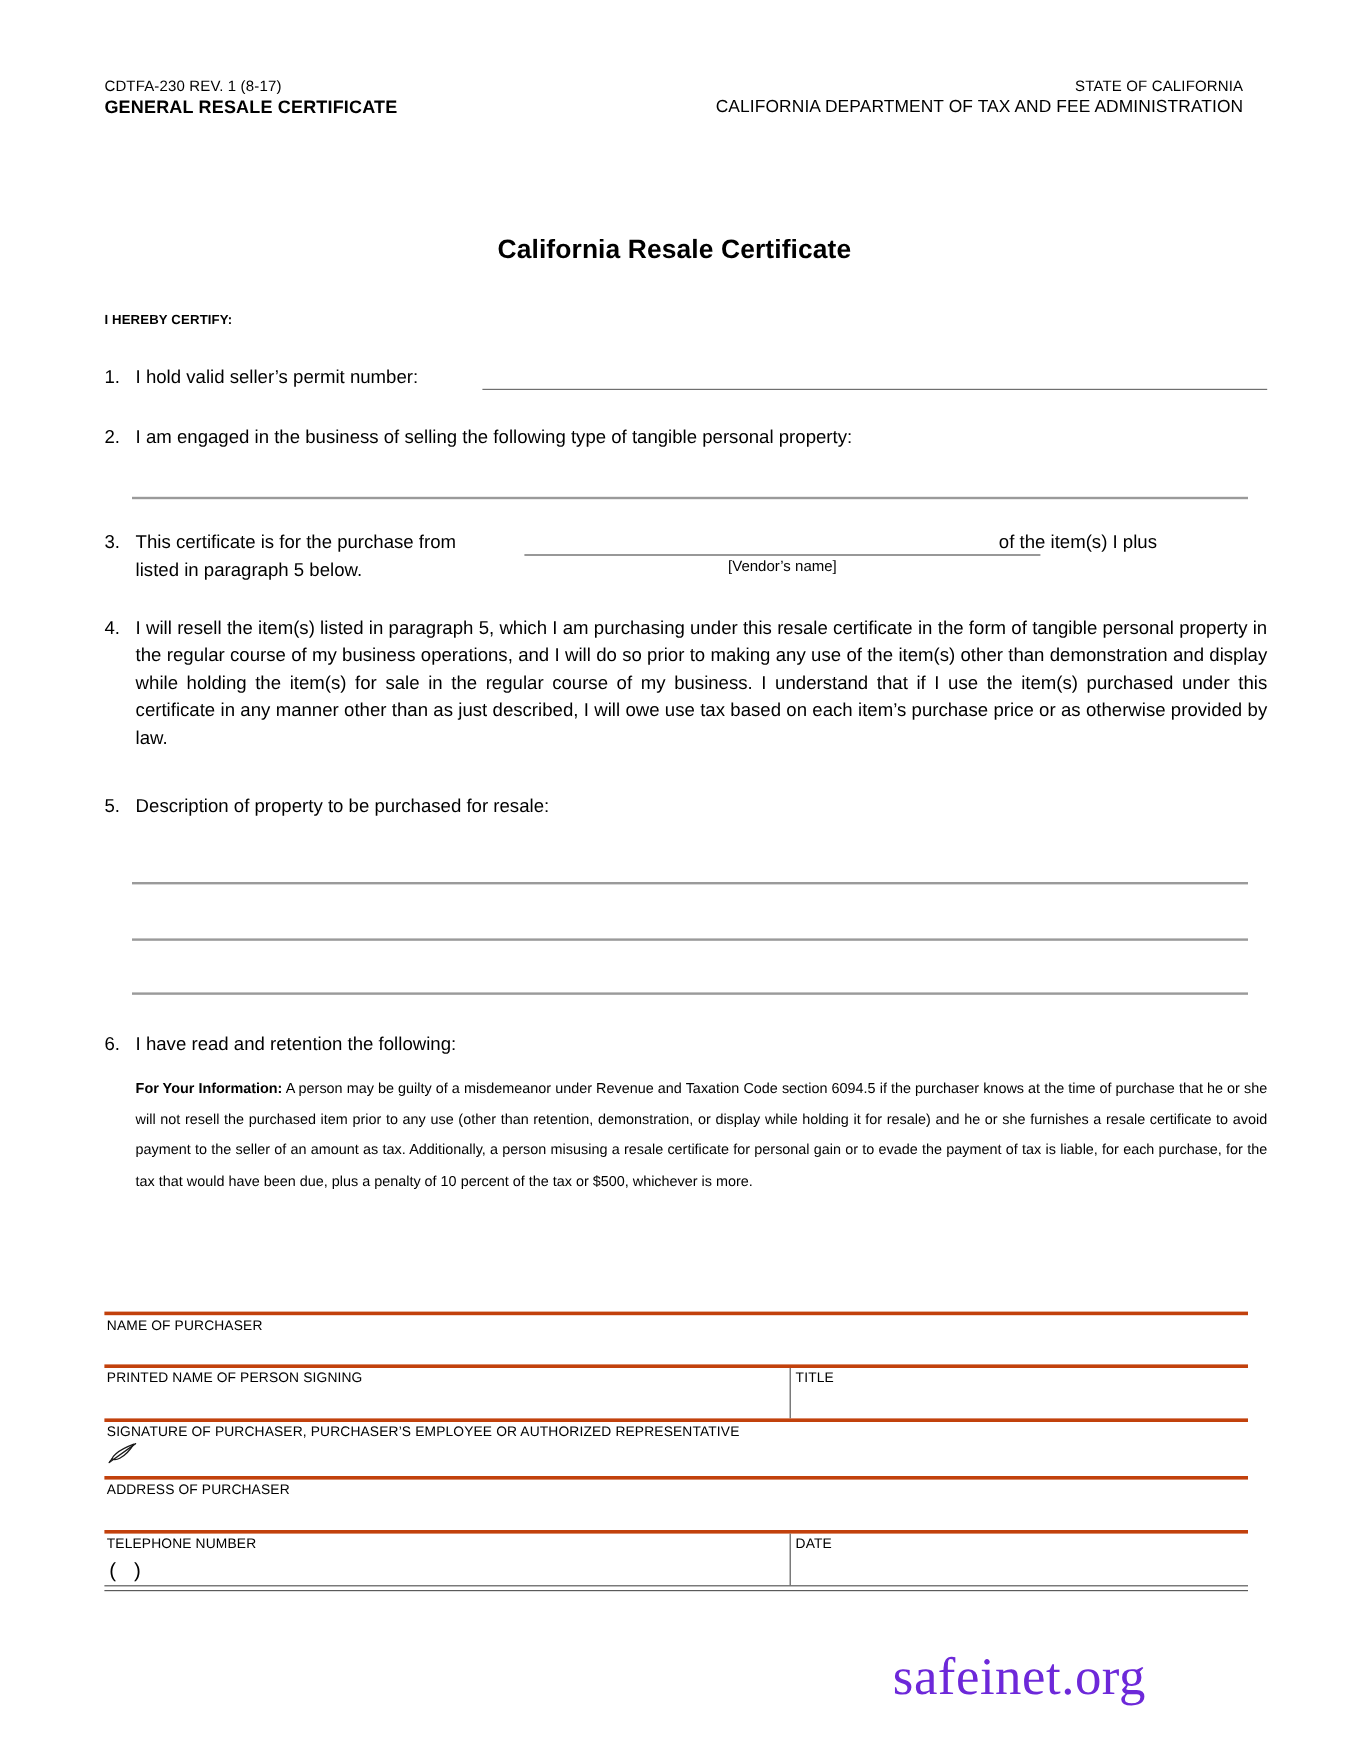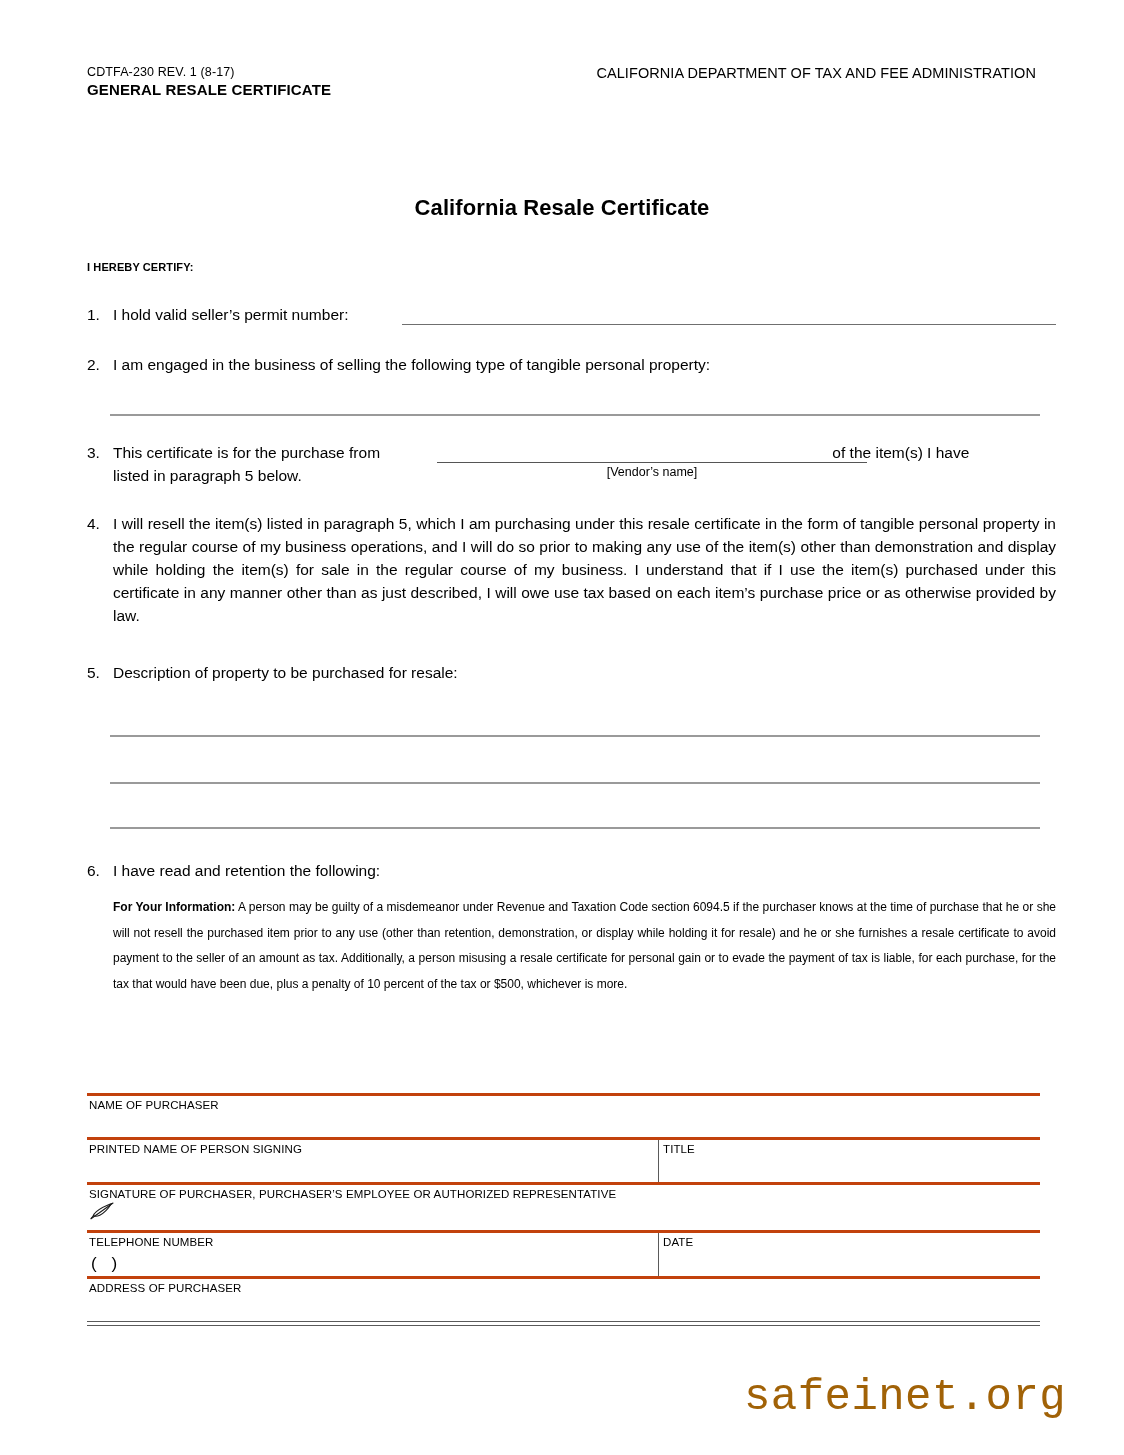--- a/index.html
+++ b/index.html
@@ -220,38 +220,39 @@
     padding-left: 4px;
     padding-top: 4px;
     letter-spacing: 0.3em;
   }
 
   
   .watermark {
     position: absolute;
     left: 744px;
     top: 1372px;
-    font-family: Liberation Mono, monospace;
+    font-family: Liberation Serif, serif;
     font-size: 44px;
-    color: #a16207;
+    color: #6d28d9;
     letter-spacing: 0.01em;
     white-space: nowrap;
   }
 </style>
 </head>
 <body>
 
 <div class="page">
 
   <div class="header">
     <div class="header-left">
       <div class="form-no">CDTFA-230 REV. 1 (8-17)</div>
       <div class="form-title">GENERAL RESALE CERTIFICATE</div>
     </div>
     <div class="header-right">
+      <div class="state-line">STATE OF CALIFORNIA</div>
       <div class="dept-line">CALIFORNIA DEPARTMENT OF TAX AND FEE ADMINISTRATION</div>
     </div>
   </div>
 
   <div class="doc-title">California Resale Certificate</div>
 
   <div class="certify">I HEREBY CERTIFY:</div>
 
   <div class="item item1">
     <span class="num">1.</span>
@@ -262,21 +263,21 @@
   <div class="item item2">
     <span class="num">2.</span>
     <span class="txt">I am engaged in the business of selling the following type of tangible personal property:</span>
   </div>
   <div class="item2-line"></div>
 
   <div class="item item3">
     <span class="num">3.</span>
     <span class="txt">
       <span>This certificate is for the purchase from</span>
-      <span style="display:inline-block;width:448px;"></span><span>of the item(s) I have</span><br>
+      <span style="display:inline-block;width:448px;"></span><span>of the item(s) I plus</span><br>
       <span>listed in paragraph 5 below.</span>
     </span>
   </div>
   <div class="item3-line"></div>
   <div class="vendor-caption">[Vendor’s name]</div>
 
   <div class="item item4">
     <span class="num">4.</span>
     <span class="txt justified">I will resell the item(s) listed in paragraph 5, which I am purchasing under this resale certificate in the form of tangible personal property in the regular course of my business operations, and I will do so prior to making any use of the item(s) other than demonstration and display while holding the item(s) for sale in the regular course of my business.  I understand that if I use the item(s) purchased under this certificate in any manner other than as just described, I will owe use tax based on each item’s purchase price or as otherwise provided by law.</span>
   </div>
@@ -314,29 +315,29 @@
       <div class="sig-label">SIGNATURE OF PURCHASER, PURCHASER’S EMPLOYEE OR AUTHORIZED REPRESENTATIVE</div>
       <div class="pen-icon">
         <svg width="24" height="18" viewBox="0 0 24 18" xmlns="http://www.w3.org/2000/svg">
           <path d="M21.5 1.5 C17 3.2 10.5 6.2 6.4 9.6 C4.6 11.1 3.6 12.5 3.3 13.8 C5.2 14.6 7.6 14.3 9.8 13.2 C13.6 11.3 18.2 6.8 21.5 1.5 Z" fill="none" stroke="#1a1a1a" stroke-width="1.1" stroke-linejoin="round"></path>
           <path d="M3.3 13.8 L1.2 16.4" fill="none" stroke="#1a1a1a" stroke-width="1.1" stroke-linecap="round"></path>
           <path d="M1.0 16.8 L23.0 1.0" fill="none" stroke="#1a1a1a" stroke-width="1.1" stroke-linecap="round"></path>
         </svg>
       </div>
     </div>
 
+    <div class="sig-row row-address">
+      <div class="sig-label">ADDRESS OF PURCHASER</div>
+    </div>
+
     <div class="sig-row row-phone">
       <div class="sig-label">TELEPHONE NUMBER</div>
       <div class="phone-parens">(          )</div>
       <div class="sig-split"></div>
       <div class="sig-col-right sig-label">DATE</div>
     </div>
 
-    <div class="sig-row row-address">
-      <div class="sig-label">ADDRESS OF PURCHASER</div>
-    </div>
-
     <div class="sig-bottom"></div>
   </div>
 
   <div class="watermark">safeinet.org</div>
 
 </div>
 
 </body></html>

